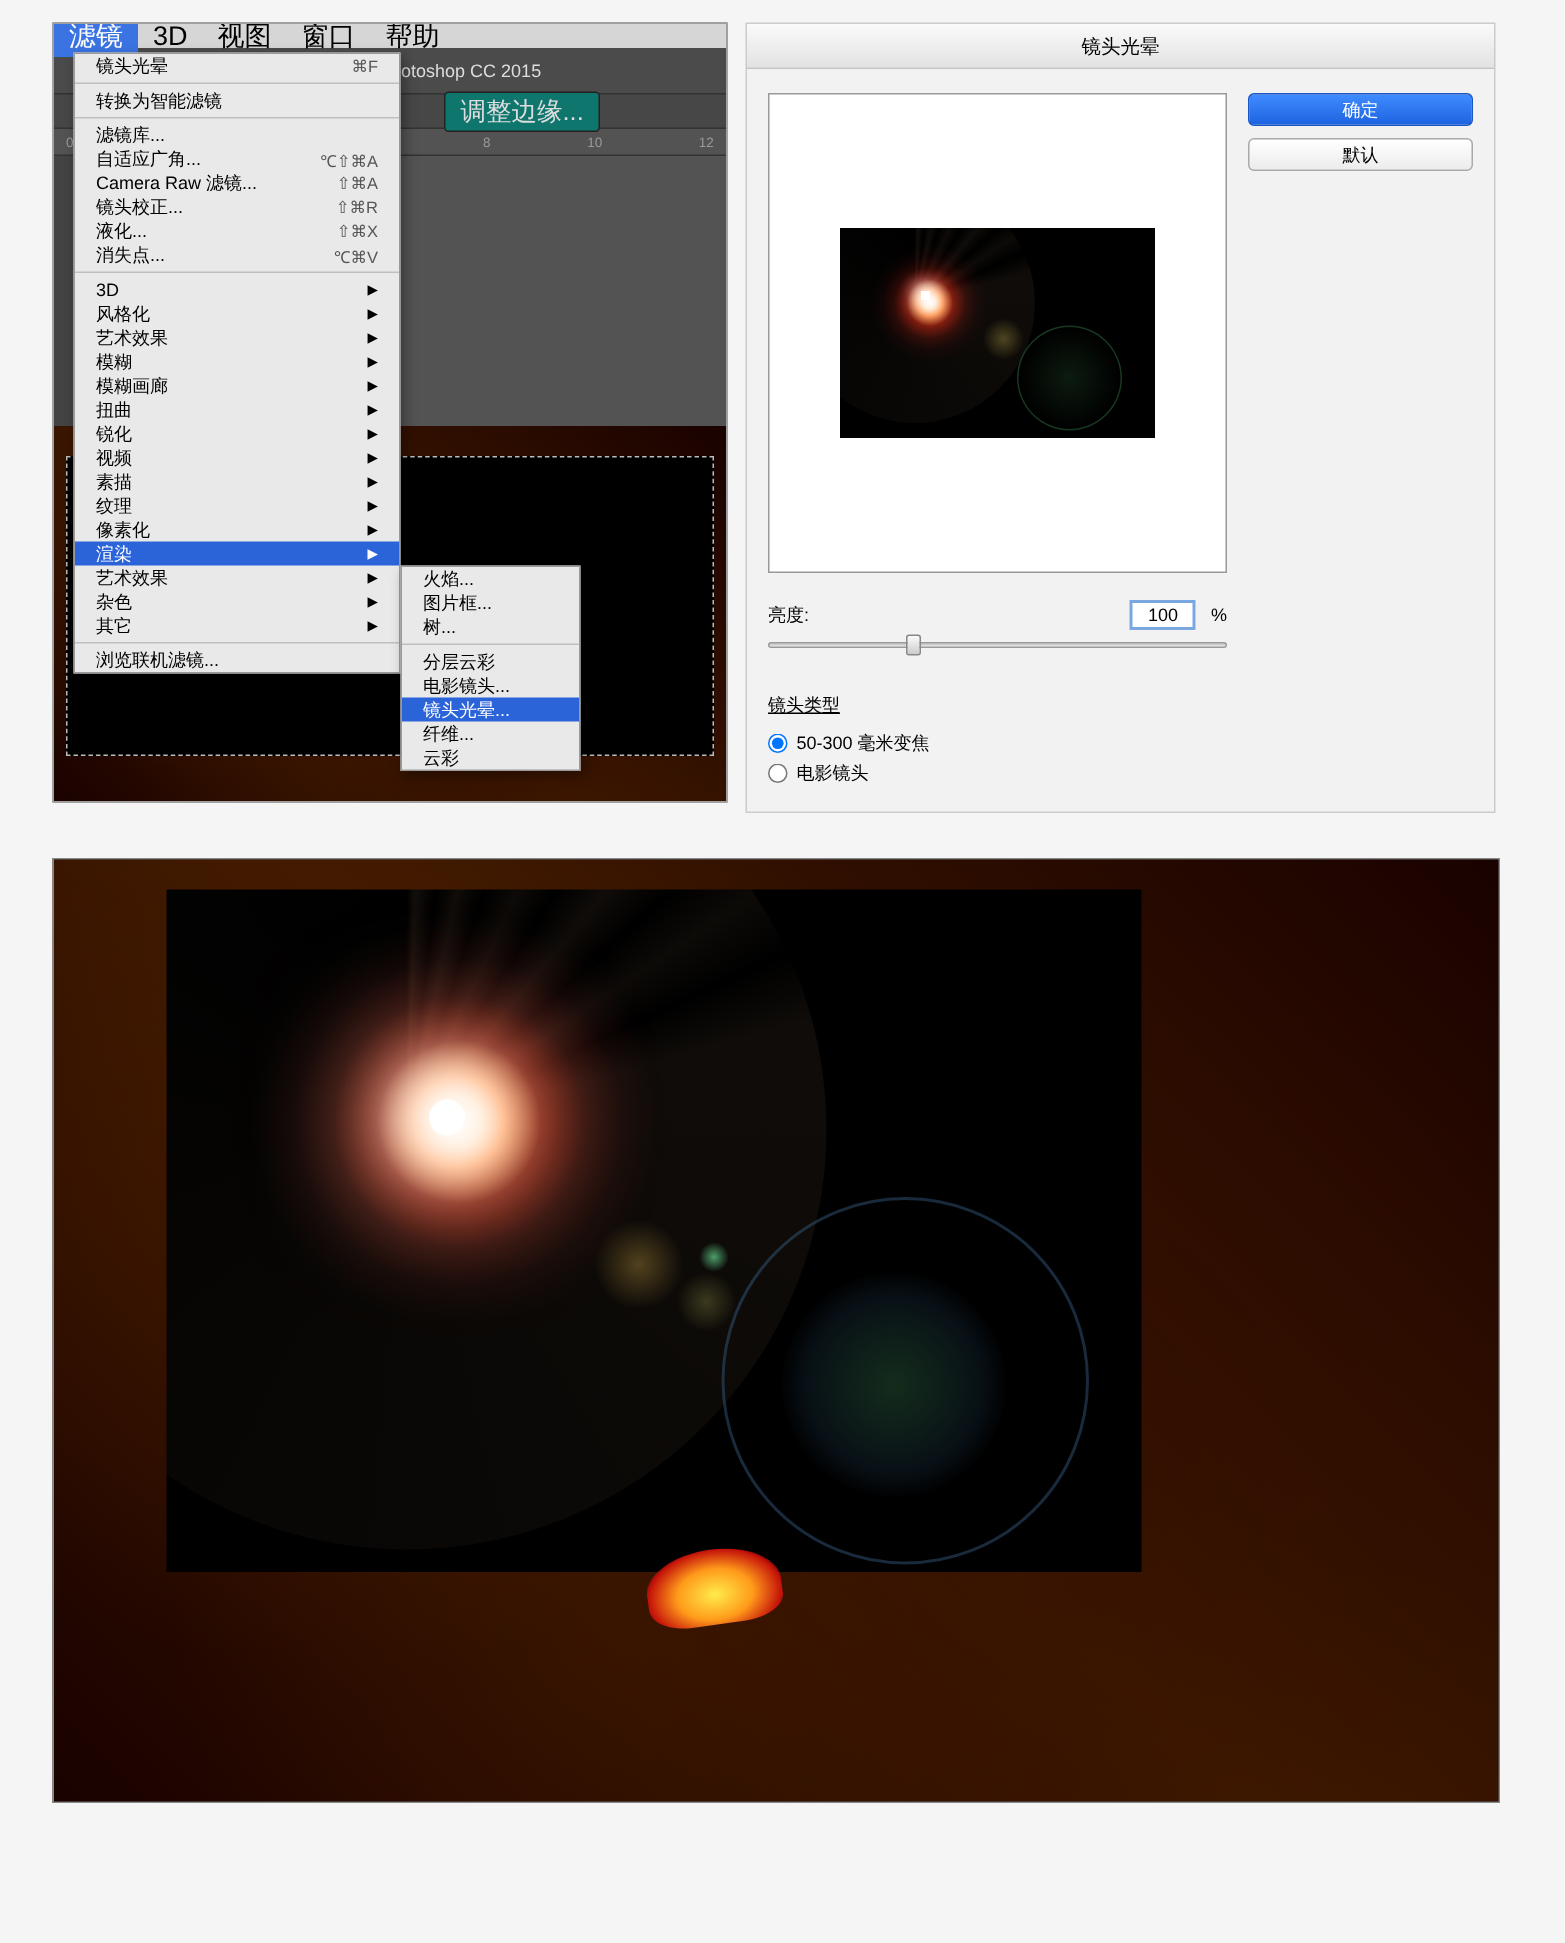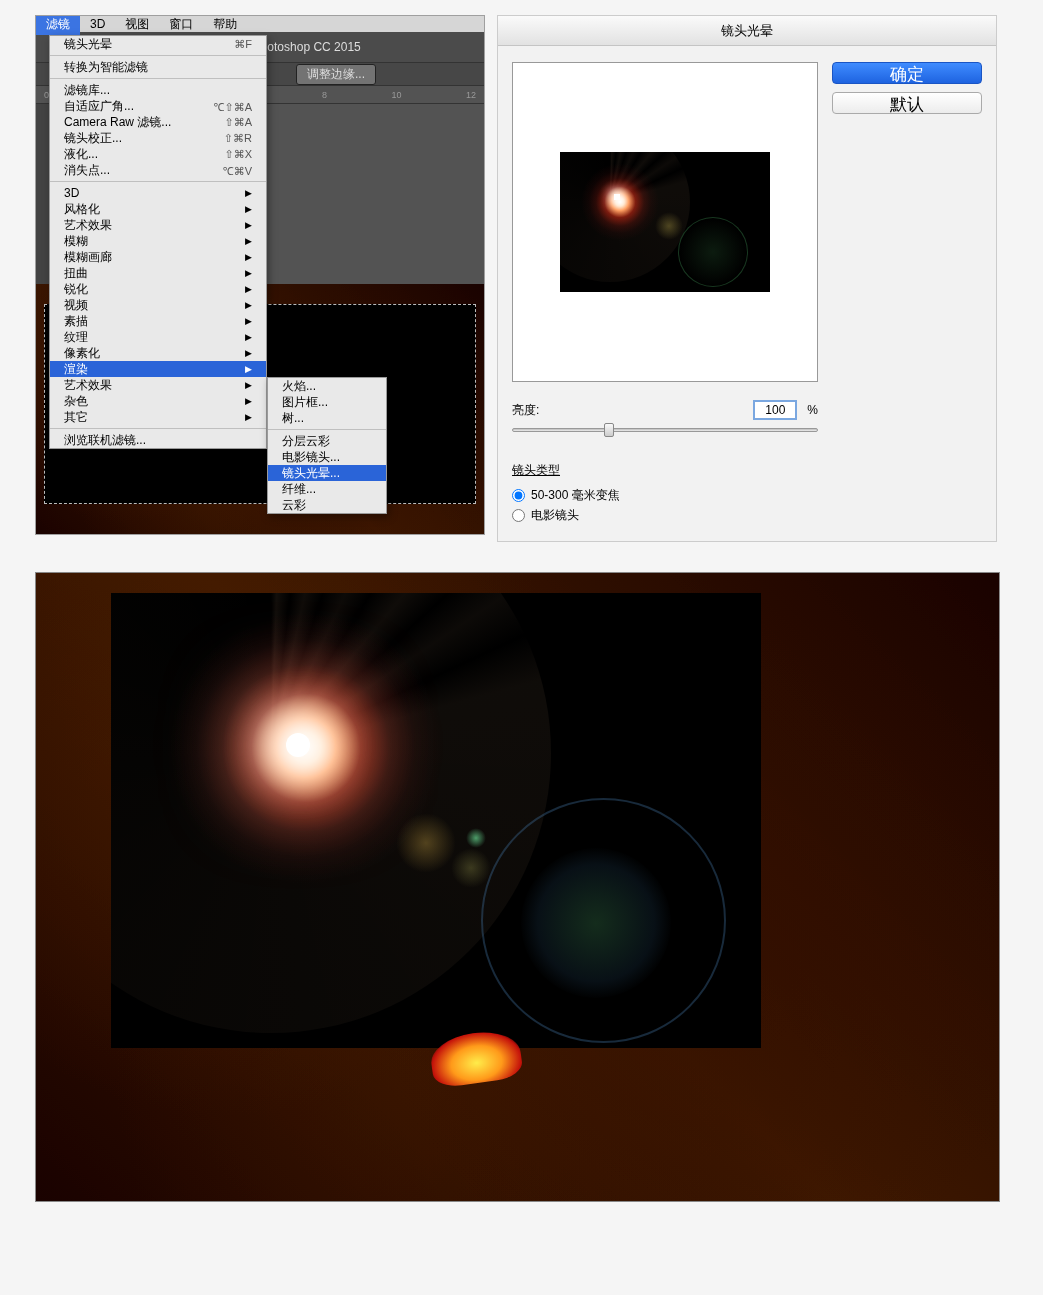--- a/index.html
+++ b/index.html
@@ -5,26 +5,26 @@
   * { margin: 0; padding: 0; box-sizing: border-box; }
   body { font-family: "Helvetica Neue", Arial, sans-serif; background: #f5f5f5; width: 1043px; }
   .container { display: flex; flex-direction: column; gap: 10px; padding: 15px 35px 50px 35px; }
   .top-row { display: flex; gap: 12px; }
   .panel-left { width: 450px; position: relative; }
   .panel-right { width: 500px; border: 1px solid #ccc; background: #f2f2f2; display: flex; flex-direction: column; }
   .bottom-result { width: 965px; height: 630px; margin-top: 20px; position: relative; background:#1a0e06; border:1px solid #888; overflow:hidden;}
   
   
   .ps-window { background: #535353; height: 520px; border: 1px solid #9f9f9f; position: relative; overflow: hidden; }
-  .ps-menubar { height: 16px; background: #d6d6d6; display: flex; align-items: center; font-size: 12px; }
+  .ps-menubar { height: 16px; background: #d6d6d6; display: flex; align-items: center; font-size: 18px; }
   .ps-menubar .mitem { padding: 2px 10px; cursor: default; }
   .ps-menubar .mitem.sel { background: #3b74e2; color: #fff; }
   .ps-titlebar { height: 30px; background: #4b4b4b; color: #ddd; font-size: 12px; display: flex; align-items: center; padding-left: 200px; }
   .ps-toolbar { height: 24px; background: #474747; border-top: 1px solid #333; border-bottom:1px solid #333; display:flex; align-items:center; padding-left:260px;}
-  .adj-btn { background:#737373; color:#ddd; border:1px solid #222; font-size:12px; padding:1px 10px; border-radius:3px;}
+  .adj-btn { background:#0f766e; color:#ddd; border:1px solid #222; font-size:17px; padding:1px 10px; border-radius:3px;}
   .ps-ruler { height:18px; background:#535353; border-bottom:1px solid #333; color:#999; font-size:9px; display:flex; justify-content:space-between; padding:4px 8px 0 8px;}
   .ps-canvas-area { position:relative; height:426px; background:#535353;}
   .ps-sel { position:absolute; left:8px; right:8px; top:200px; height:200px; border:1px dashed #bbb; background:#000; }
   .ps-leftstrip { position:absolute; left:0; top:0; width:24px; height:100%; background:#434343; border-right:1px solid #333;}
   
   
   .dropdown { position: absolute; background: #e9e9e9; border: 1px solid #9a9a9a; font-size: 12px; box-shadow: 2px 3px 8px rgba(0,0,0,0.35); }
   .dropdown .row { display: flex; justify-content: space-between; align-items: center; padding: 1px 14px; height:16px; white-space: nowrap; cursor:default;}
   .dropdown .row.sel { background: #2a64d8; color: #fff; }
   .dropdown hr { border: none; border-top: 1px solid #bfbfbf; margin: 3px 0; }
@@ -33,21 +33,21 @@
   .dd1 { left: 14px; top: 20px; width: 218px; }
   .dd2 { left: 232px; top: 362px; width: 120px; text-align: right; }
   
   
   .dialog-title { height: 30px; text-align: center; font-size: 13px; line-height: 30px; background: linear-gradient(#fafafa,#e2e2e2); border-bottom: 1px solid #c4c4c4; }
   .dialog-body { flex:1; display: flex; gap: 14px; padding: 16px 14px; }
   .preview-col { flex:1; }
   .btn-col { width: 150px; display:flex; flex-direction:column; gap:8px; }
   .preview-box { background:#fff; border:1px solid #999; height:320px; display:flex; align-items:center; justify-content:center; }
   .preview-img { width:210px; height:140px; background:#000; position:relative; overflow:hidden;}
-  .btn { height:22px; border-radius:4px; font-size:17px; border:1px solid #aaa; background:linear-gradient(#fff,#ececec); cursor:pointer;}
+  .btn { height:22px; border-radius:4px; font-size:12px; border:1px solid #aaa; background:linear-gradient(#fff,#ececec); cursor:pointer;}
   .btn.primary { background: linear-gradient(#3f8cff,#1e63e0); color:#fff; border:1px solid #1a55c4;}
   .slider-row { display:flex; align-items:center; gap:10px; margin-top:18px; font-size:12px;}
   .slider-track { flex:1; position:relative; height:18px;}
   .track-line { position:absolute; left:0; right:0; top:8px; height:4px; background:linear-gradient(#bbb,#eee); border:1px solid #999; border-radius:2px;}
   .track-knob { position:absolute; top:3px; width:10px; height:14px; background:linear-gradient(#fafafa,#ccc); border:1px solid #888; border-radius:2px;}
   .num-input { width:44px; height:20px; border:2px solid #7aa7e0; text-align:center; font-size:12px;}
   .radio-group { margin-top:24px; font-size:12px;}
   .radio-group .rg-title { margin-bottom:6px;text-decoration:underline;}
   .radio-group label { display:flex; align-items:center; gap:6px; height:20px; cursor:pointer;}
   .radio-group input { margin:0; }

